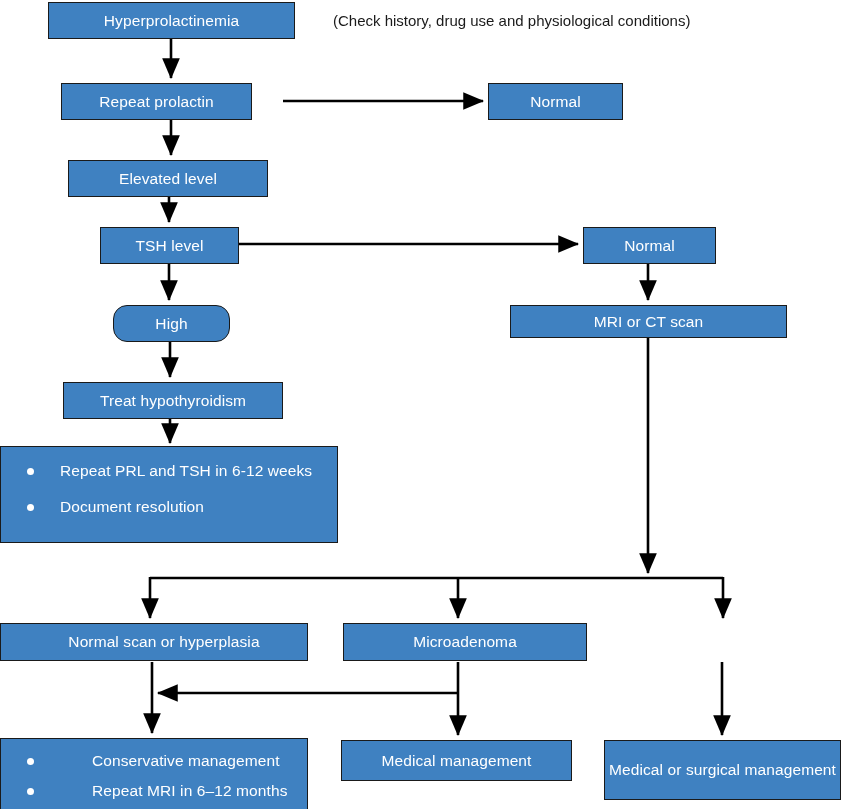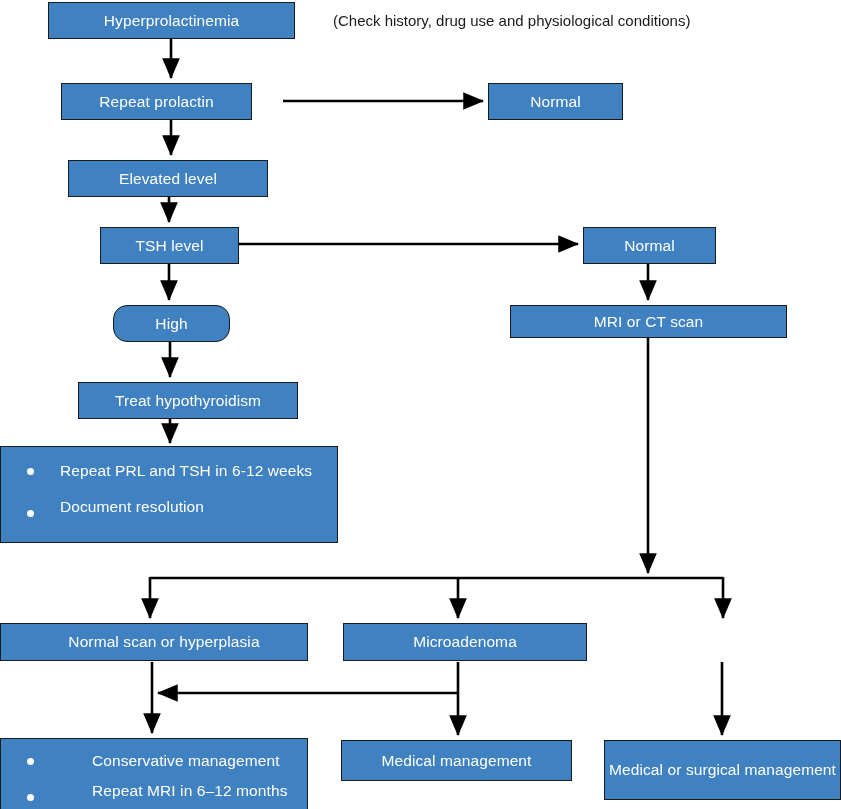--- a/index.html
+++ b/index.html
@@ -47,21 +47,20 @@
     text-align: left;
     padding: 14px 10px 20px 14px;
   }
   .bullet-row {
     display: flex;
     align-items: flex-start;
     margin-bottom: 16px;
   }
   .bullet-row:last-child {
     margin-bottom: 0;
-    align-items: flex-end;
   }
   .bullet-dot {
     width: 7px;
     height: 7px;
     border-radius: 50%;
     background: #ffffff;
     flex: 0 0 auto;
     margin: 7px 26px 0 12px;
   }
   .bullet-text {
@@ -160,21 +159,21 @@
   </div>
 
   <div class="node-box" style="left:113px; top:305px; width:117px; height:37px;border-radius:14px;">
     <span>High</span>
   </div>
 
   <div class="node-box" style="left:510px; top:305px; width:277px; height:33px;">
     <span>MRI or CT scan</span>
   </div>
 
-  <div class="node-box" style="left:78px; top:382px; width:220px; height:37px;">
+  <div class="node-box" style="left:63px; top:382px; width:220px; height:37px;">
     <span>Treat hypothyroidism</span>
   </div>
 
   <div class="node-box bullets" style="left:0px; top:446px; width:338px; height:97px;">
     <div class="bullet-row">
       <span class="bullet-dot"></span>
       <span class="bullet-text">Repeat PRL and TSH in 6-12 weeks</span>
     </div>
     <div class="bullet-row">
       <span class="bullet-dot"></span>

